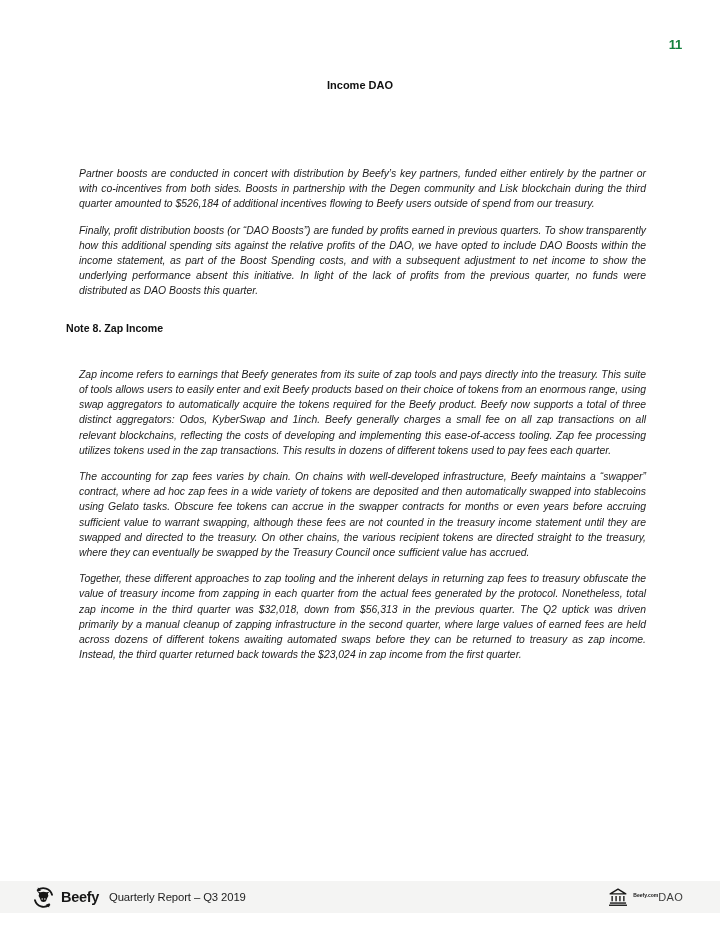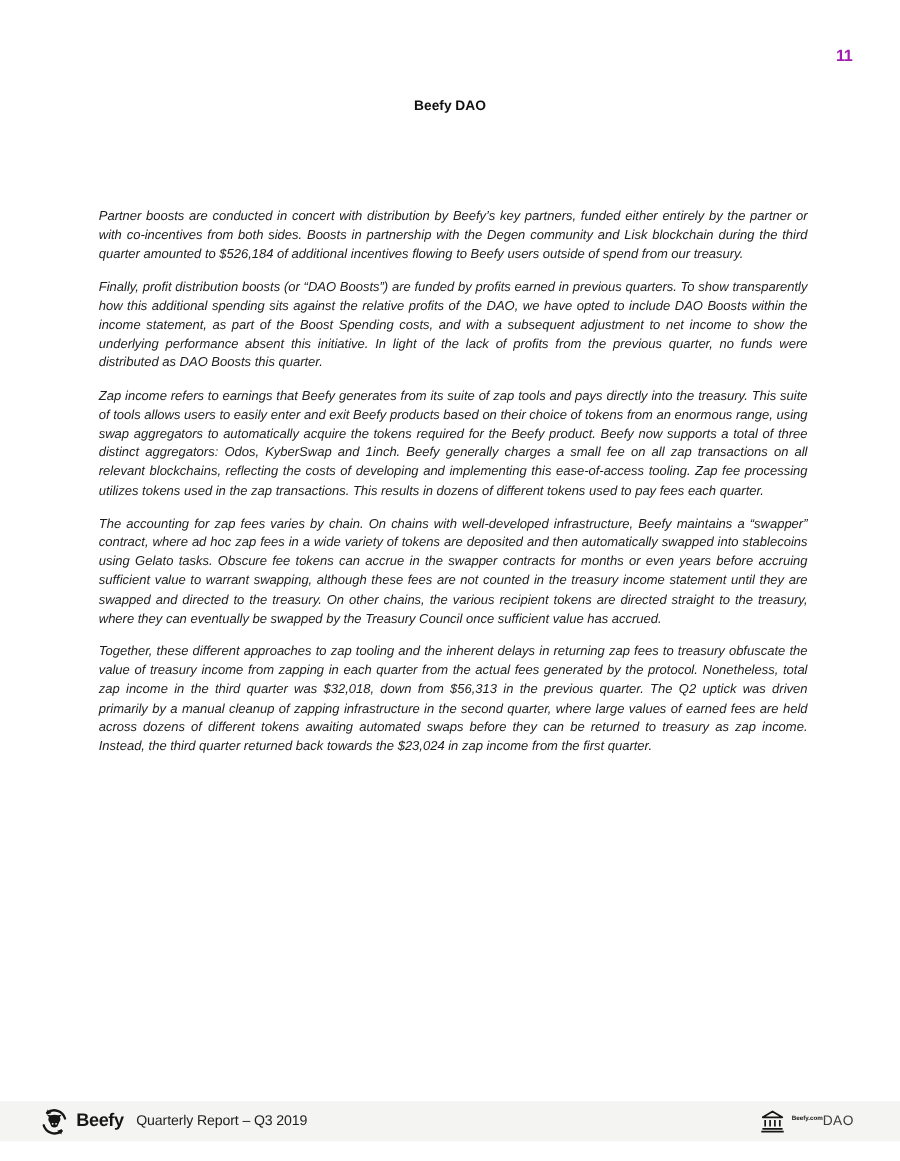--- a/index.html
+++ b/index.html
@@ -6,21 +6,21 @@
   body {
     width: 720px; height: 929px;
     background: #ffffff;
     font-family: "Liberation Sans", sans-serif;
     color: #1b1b1b;
     position: relative;
     overflow: hidden;
   }
   .page-number {
     position: absolute; top: 37px; right: 38px;
-    font-size: 13px; font-weight: 700; color: #a21caf;
+    font-size: 13px; font-weight: 700; color: #15803d;
     letter-spacing: -0.3px;
   }
   .doc-title {
     position: absolute; top: 79px; left: 0; width: 720px;
     text-align: center; font-size: 11px; font-weight: 700; color: #111111;
   }
   .body-text {
     position: absolute; top: 166px; left: 66px; width: 580px;
     font-size: 10.4px; line-height: 15.2px;
     text-align: justify; color: #1c1c1c;
@@ -57,25 +57,26 @@
   .dao-site { font-size: 5px; font-weight: 700; color: #161616; line-height: 6px; }
   .dao-label { font-size: 11px; color: #3e3e3e; line-height: 11px; letter-spacing: 0.3px; }
 </style>
 </head>
 <body>
 
 <div class="page">
 
   <div class="page-number">11</div>
 
-  <div class="doc-title">Beefy DAO</div>
+  <div class="doc-title">Income DAO</div>
 
   <div class="body-text">
     <p>Partner boosts are conducted in concert with distribution by Beefy’s key partners, funded either entirely by the partner or with co-incentives from both sides. Boosts in partnership with the Degen community and Lisk blockchain during the third quarter amounted to $526,184 of additional incentives flowing to Beefy users outside of spend from our treasury.</p>
     <p>Finally, profit distribution boosts (or “DAO Boosts”) are funded by profits earned in previous quarters. To show transparently how this additional spending sits against the relative profits of the DAO, we have opted to include DAO Boosts within the income statement, as part of the Boost Spending costs, and with a subsequent adjustment to net income to show the underlying performance absent this initiative. In light of the lack of profits from the previous quarter, no funds were distributed as DAO Boosts this quarter.</p>
+    <h2 class="note-heading">Note 8. Zap Income</h2>
     <p>Zap income refers to earnings that Beefy generates from its suite of zap tools and pays directly into the treasury. This suite of tools allows users to easily enter and exit Beefy products based on their choice of tokens from an enormous range, using swap aggregators to automatically acquire the tokens required for the Beefy product. Beefy now supports a total of three distinct aggregators: Odos, KyberSwap and 1inch. Beefy generally charges a small fee on all zap transactions on all relevant blockchains, reflecting the costs of developing and implementing this ease-of-access tooling. Zap fee processing utilizes tokens used in the zap transactions. This results in dozens of different tokens used to pay fees each quarter.</p>
     <p>The accounting for zap fees varies by chain. On chains with well-developed infrastructure, Beefy maintains a “swapper” contract, where ad hoc zap fees in a wide variety of tokens are deposited and then automatically swapped into stablecoins using Gelato tasks. Obscure fee tokens can accrue in the swapper contracts for months or even years before accruing sufficient value to warrant swapping, although these fees are not counted in the treasury income statement until they are swapped and directed to the treasury. On other chains, the various recipient tokens are directed straight to the treasury, where they can eventually be swapped by the Treasury Council once sufficient value has accrued.</p>
     <p>Together, these different approaches to zap tooling and the inherent delays in returning zap fees to treasury obfuscate the value of treasury income from zapping in each quarter from the actual fees generated by the protocol. Nonetheless, total zap income in the third quarter was $32,018, down from $56,313 in the previous quarter. The Q2 uptick was driven primarily by a manual cleanup of zapping infrastructure in the second quarter, where large values of earned fees are held across dozens of different tokens awaiting automated swaps before they can be returned to treasury as zap income. Instead, the third quarter returned back towards the $23,024 in zap income from the first quarter.</p>
   </div>
 
   <div class="footer-band">
 
     <div class="brand-group">
       <span class="brand-logo">
         <svg width="25" height="25" viewBox="0 0 24 24">

